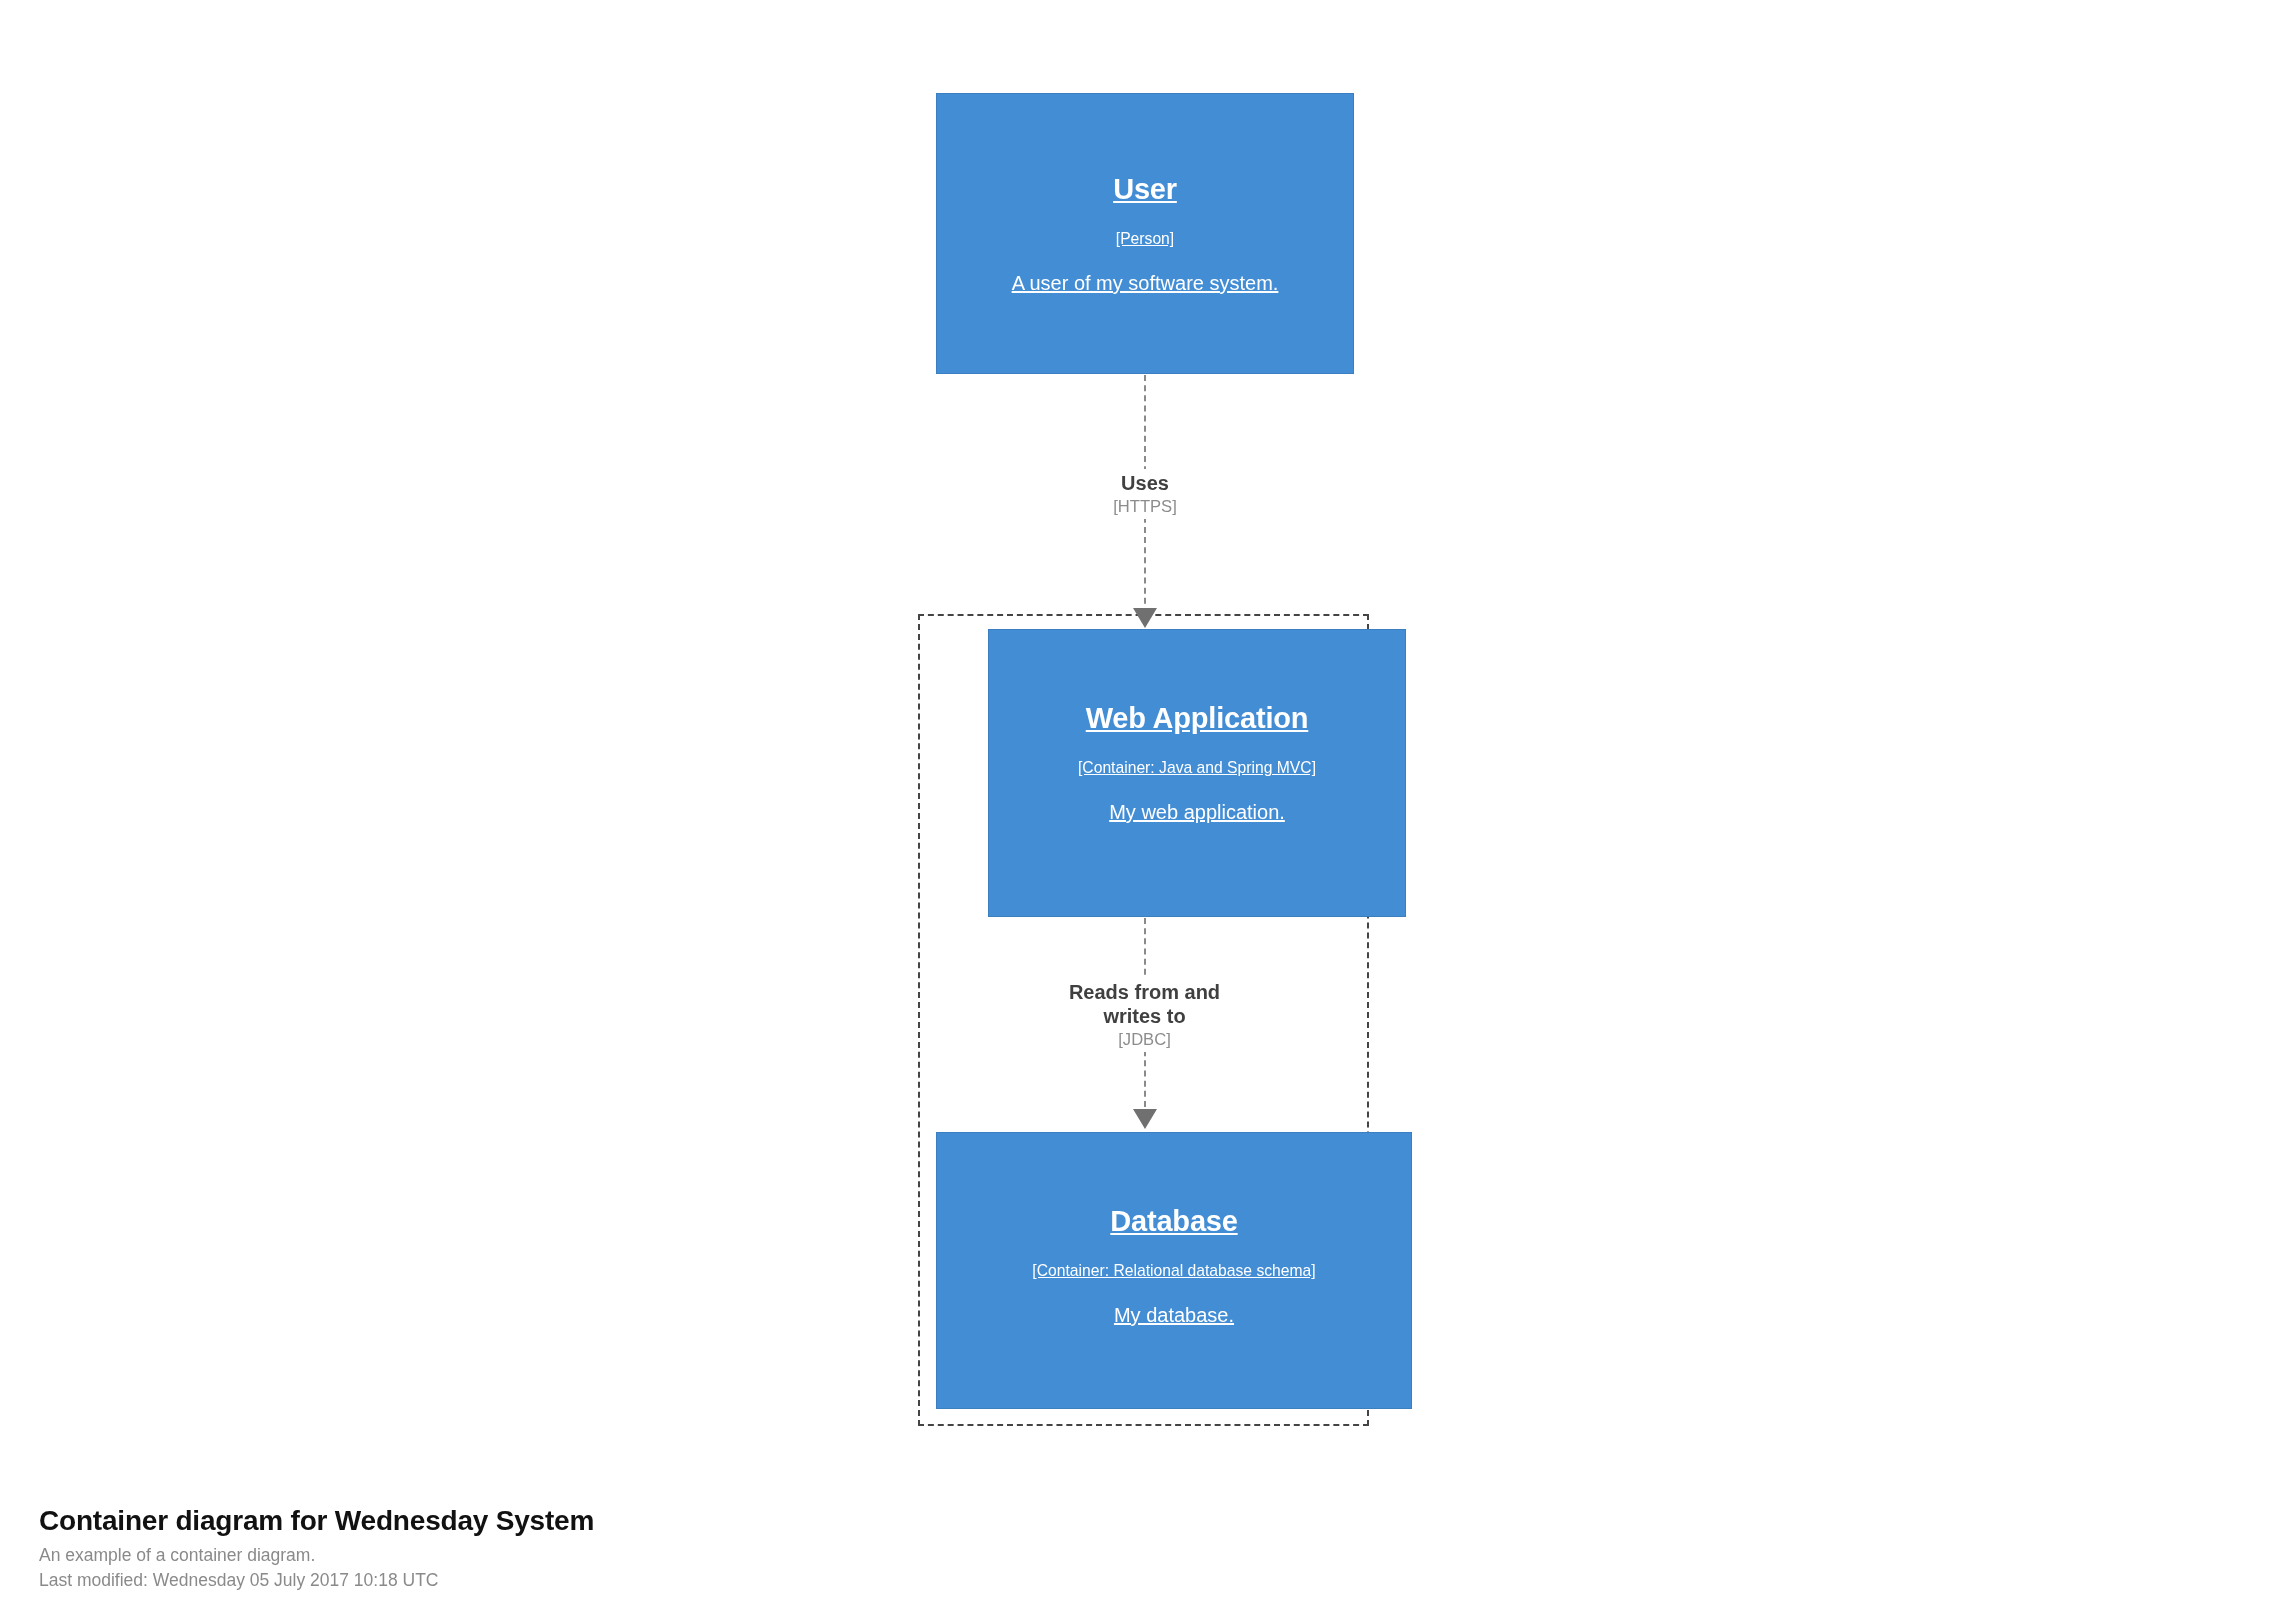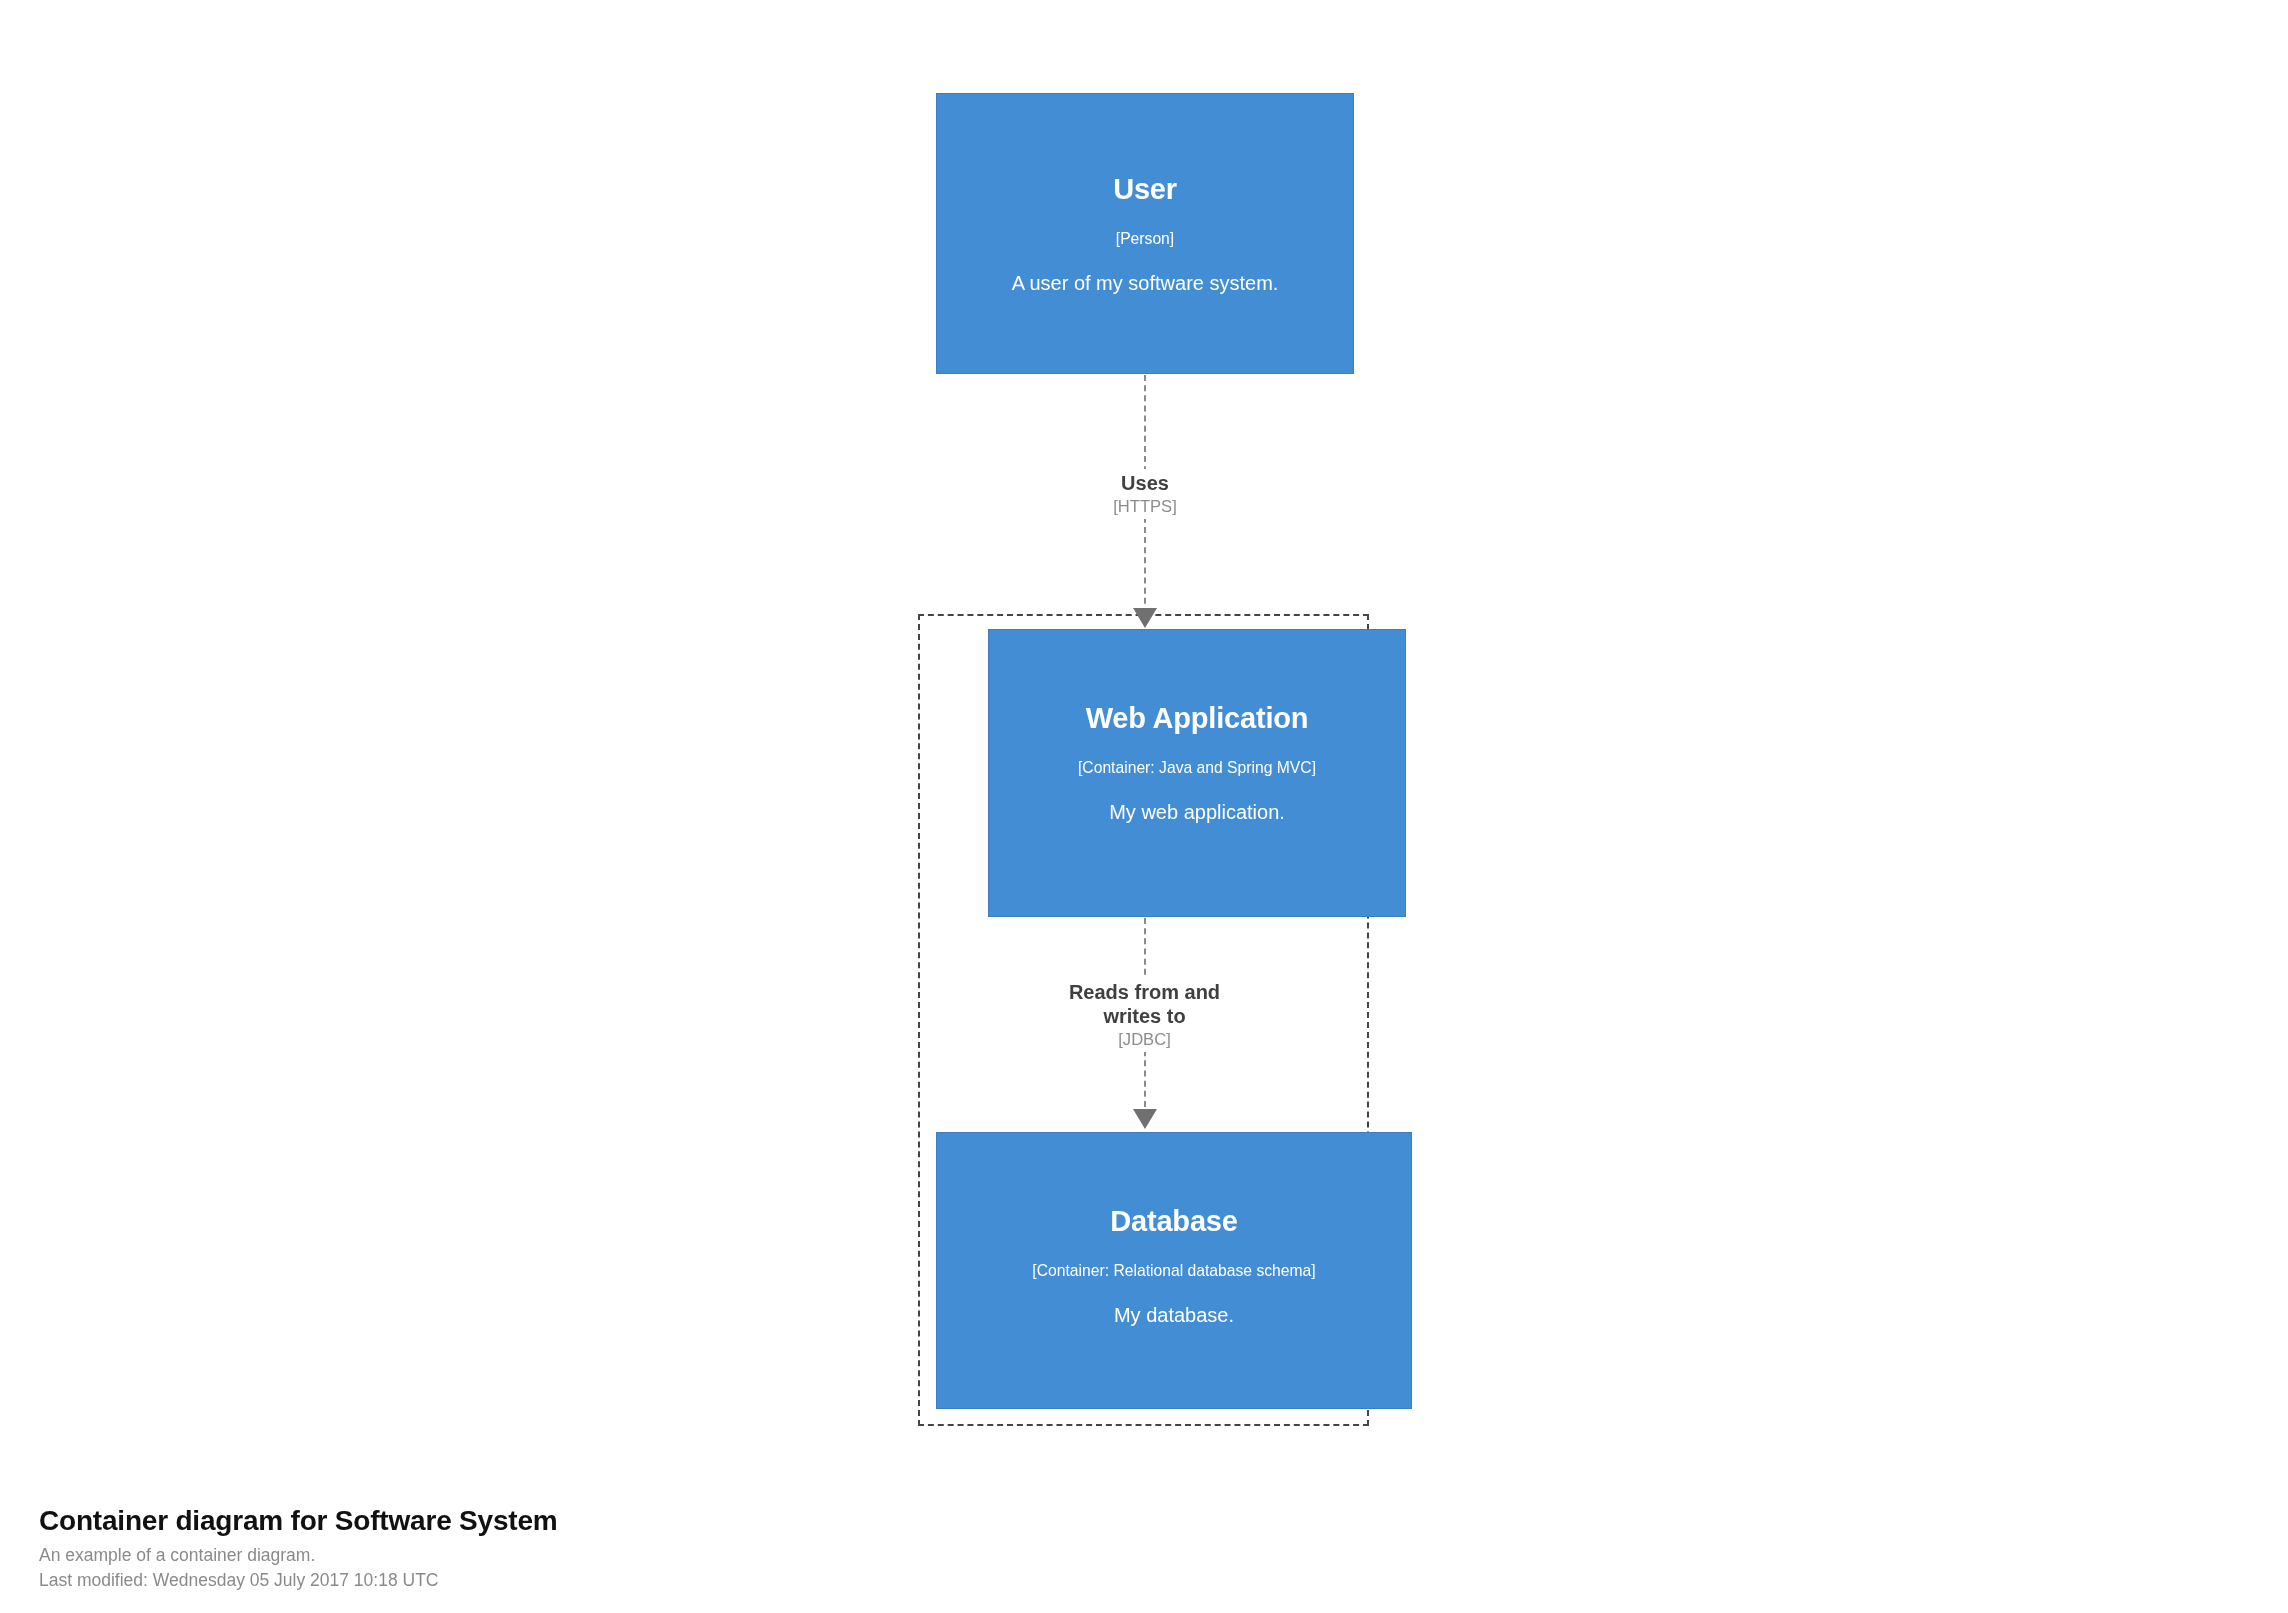--- a/index.html
+++ b/index.html
@@ -41,20 +41,21 @@
     display: flex;
     flex-direction: column;
     align-items: center;
     justify-content: flex-start;
   }
 
   .box .box-inner {
     width: 100%;
     padding: 0 2px;
     box-sizing: border-box;
+    text-decoration: underline;
   }
 
   .box .el-name {
     font-size: 29px;
     font-weight: bold;
     line-height: 1.15;
     letter-spacing: -0.2px;
     color: #ffffff;
     white-space: nowrap;
   }
@@ -193,19 +194,19 @@
 
   <div class="box container" style="left:936px; top:1132px; width:476px; height:277px;">
     <div class="box-inner">
       <div class="el-name">Database</div>
       <div class="el-type">[Container: Relational database schema]</div>
       <div class="el-desc">My database.</div>
     </div>
   </div>
 
   <div class="caption">
-    <div class="caption-title">Container diagram for Software System</div>
+    <div class="caption-title">Container diagram for Wednesday System</div>
     <div class="caption-desc">An example of a container diagram.</div>
     <div class="caption-modified">Last modified: Wednesday 05 July 2017 10:18 UTC</div>
   </div>
 
 </div>
 
 
 </body></html>

